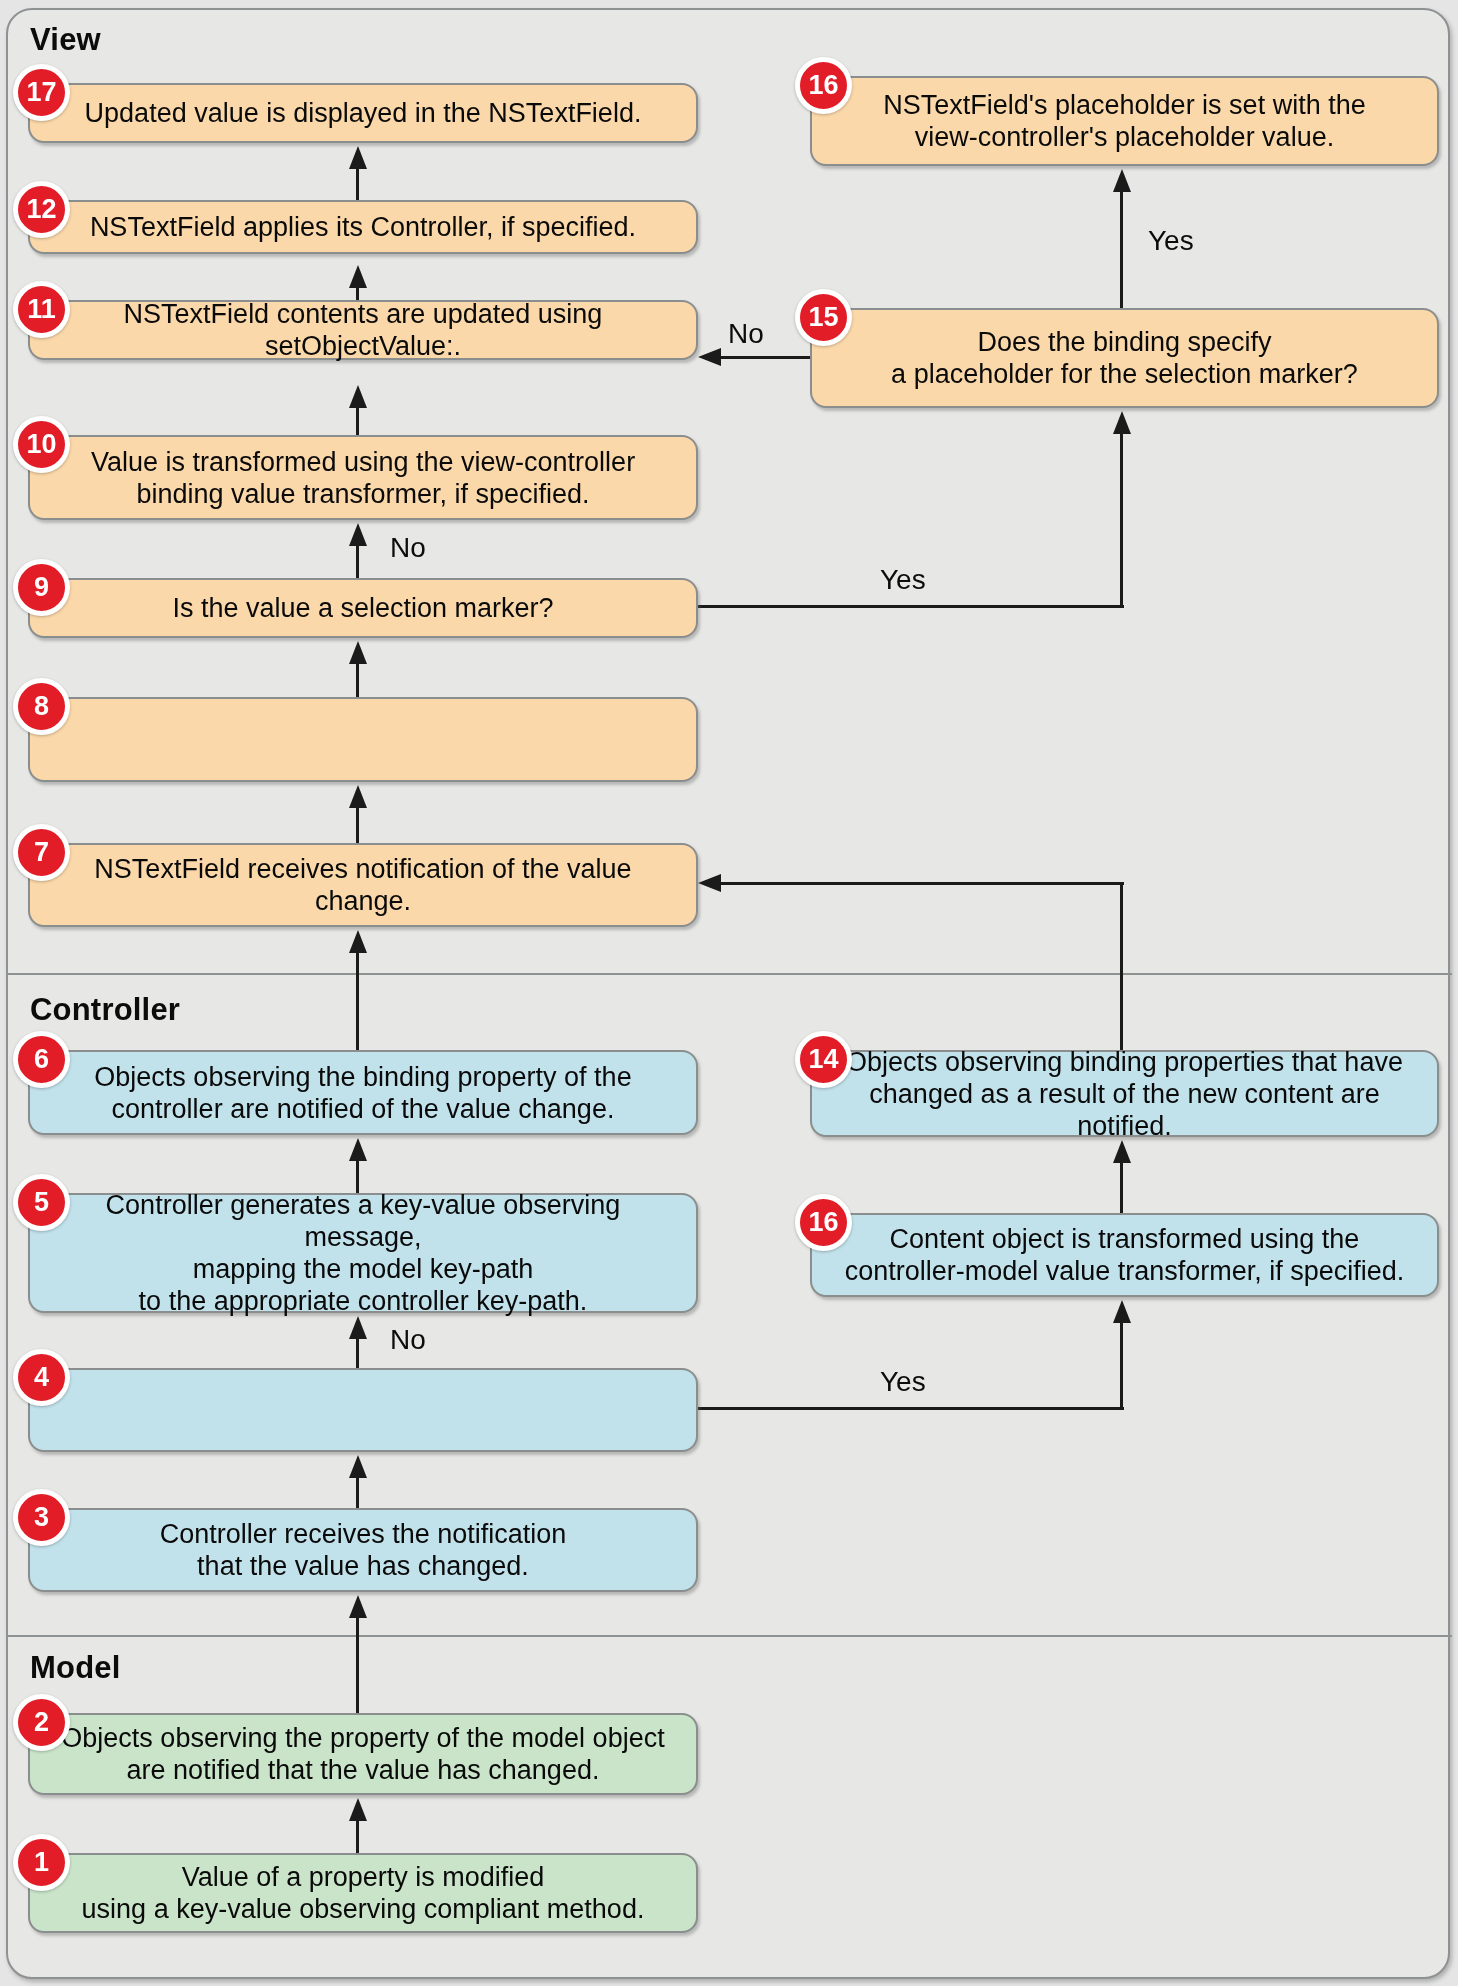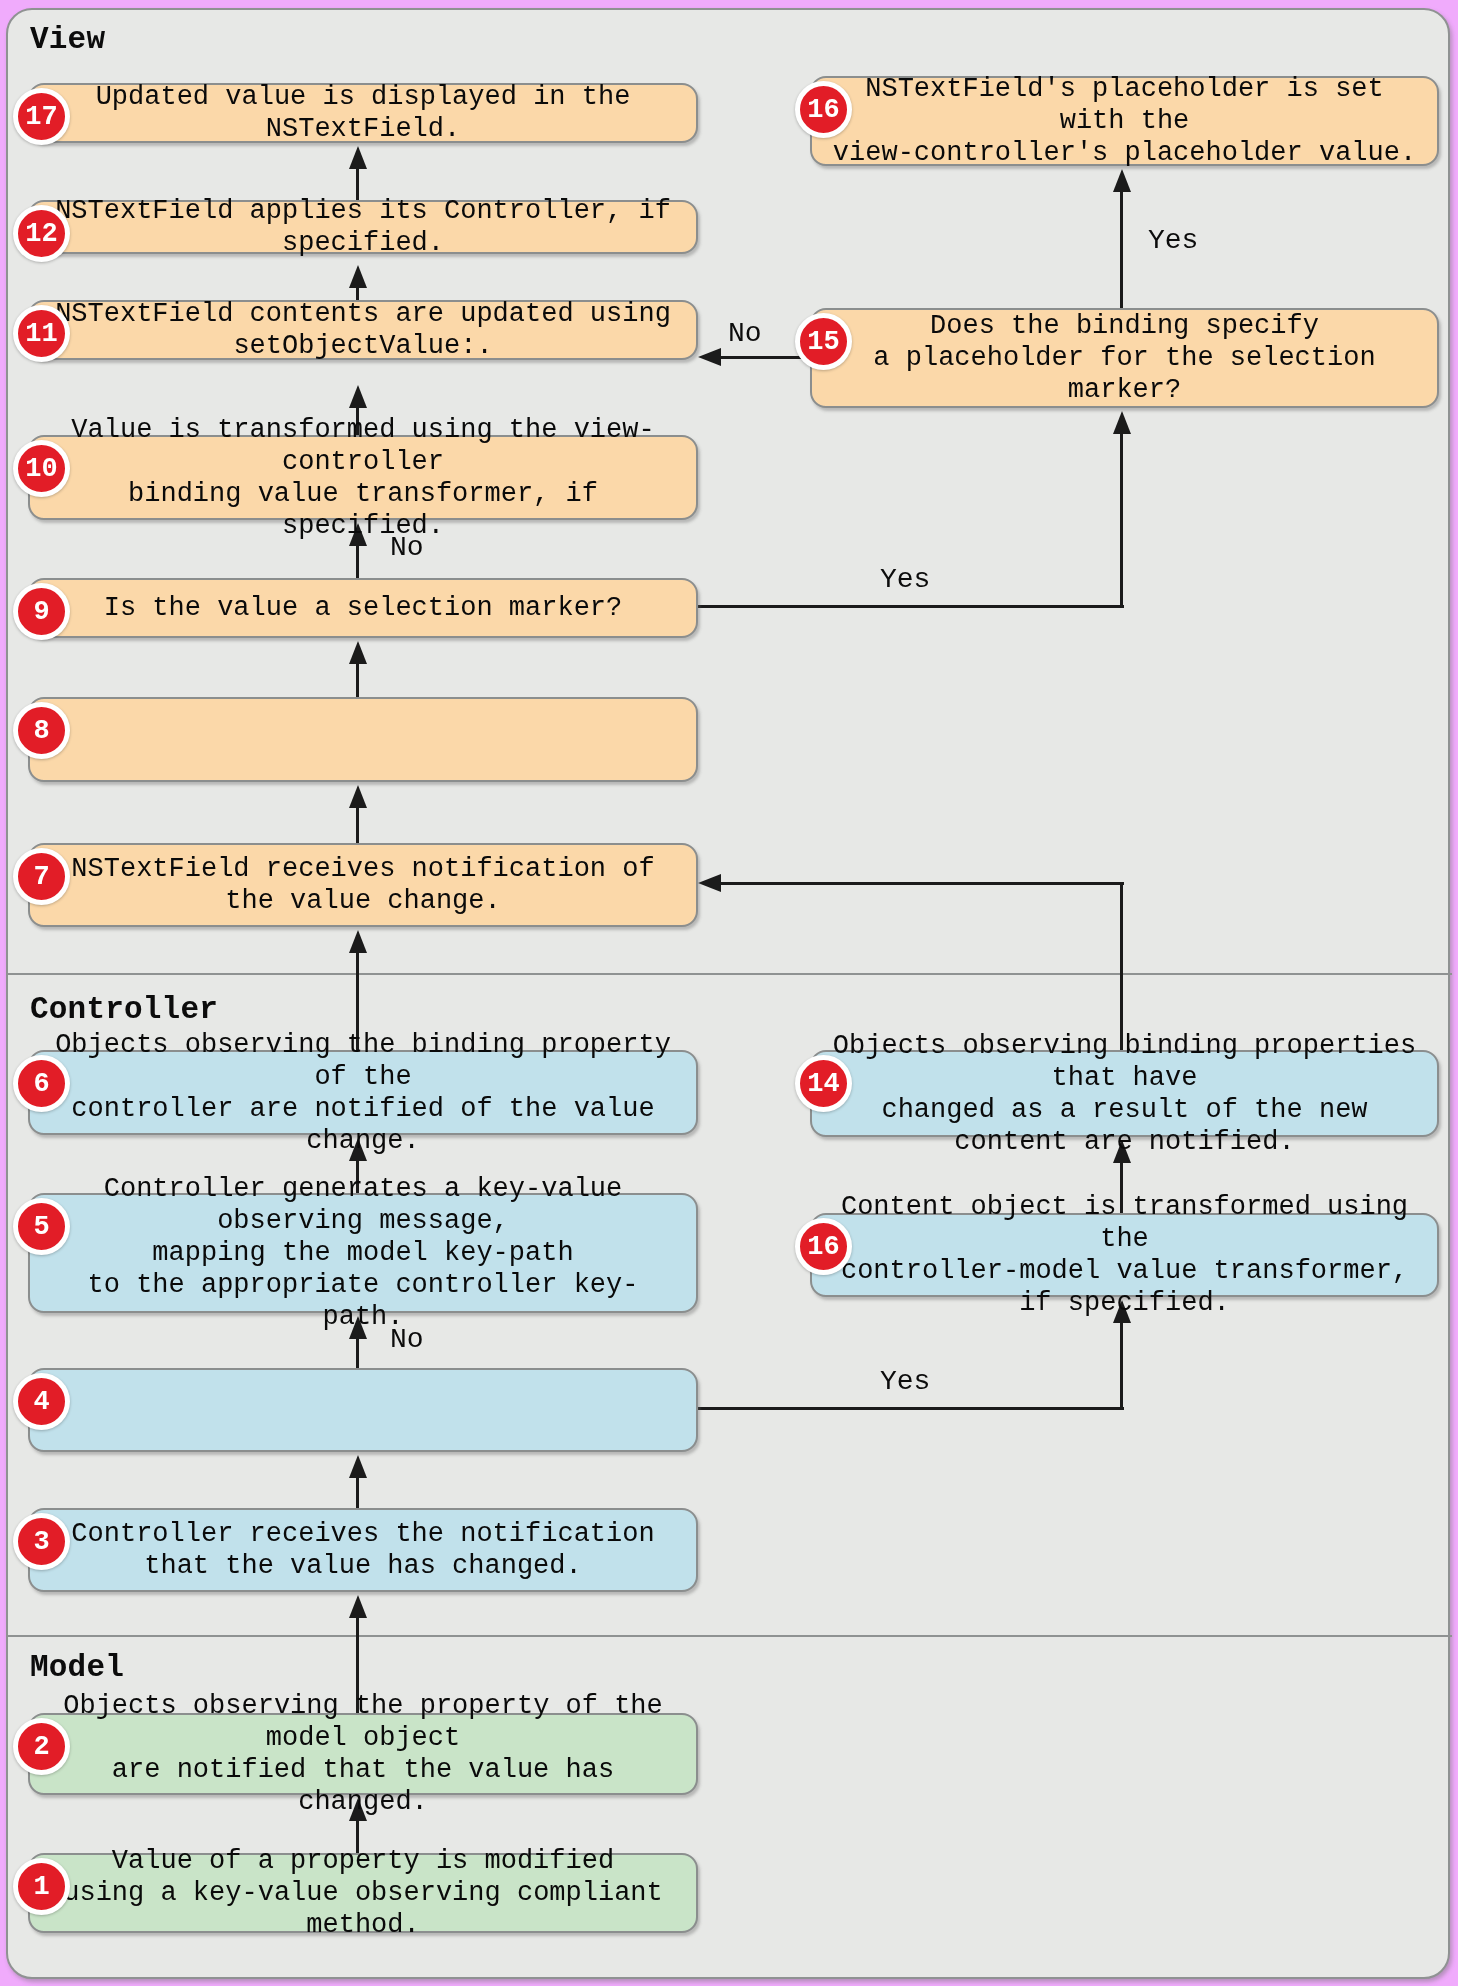--- a/index.html
+++ b/index.html
@@ -1,33 +1,33 @@
 <!DOCTYPE html>
 <html><head>
 <meta charset="utf-8">
 <style>
   html,body{margin:0;padding:0;background:#ffffff;}
-  .canvas{position:relative;width:1458px;height:1986px;background:#f0abfc;overflow:hidden;
-          font-family:Liberation Mono, monospace;color:#111;}
+  .canvas{position:relative;width:1458px;height:1986px;background:#e5e5e5;overflow:hidden;
+          font-family:Liberation Sans, sans-serif;color:#111;}
   .container{position:absolute;left:6px;top:8px;width:1444px;height:1971px;
              background:#e7e8e6;border:2px solid #8f9292;border-radius:26px;
              box-shadow:2px 3px 4px rgba(110,110,110,.45);box-sizing:border-box;}
   .divider{position:absolute;left:6px;width:1446px;height:2px;background:#8f9292;}
   .section-label{position:absolute;font-size:31px;font-weight:bold;color:#0c0c0c;letter-spacing:.2px;}
   .node{position:absolute;border:2px solid #8b8e8e;border-radius:16px;box-sizing:border-box;
         display:flex;align-items:center;justify-content:center;text-align:center;
         box-shadow:2px 3px 3px rgba(105,105,105,.38);z-index:2;}
   .node.peach{background:#fbd8a9;}
   .node.blue{background:#c1e1eb;}
   .node.green{background:#c9e4c8;}
   .node-text{font-size:27px;line-height:32px;color:#0a0a0a;white-space:pre-line;padding:0 18px;}
   .badge{position:absolute;left:-17px;top:-21px;width:47px;height:47px;border-radius:50%;
          background:#e21d27;border:5px solid #ffffff;box-shadow:0 1px 3px rgba(0,0,0,.25);
          display:flex;align-items:center;justify-content:center;
-         color:#ffffff;font-size:27px;font-weight:bold;z-index:3;margin-top:24px;}
+         color:#ffffff;font-size:27px;font-weight:bold;z-index:3;}
   .vshaft{position:absolute;width:3px;background:#1b1b1b;z-index:1;}
   .hshaft{position:absolute;height:3px;background:#1b1b1b;z-index:1;}
   .head-up{position:absolute;width:0;height:0;border-left:9px solid transparent;
            border-right:9px solid transparent;border-bottom:23px solid #1b1b1b;z-index:1;}
   .head-left{position:absolute;width:0;height:0;border-top:9px solid transparent;
              border-bottom:9px solid transparent;border-right:23px solid #1b1b1b;z-index:1;}
   .edge-label{position:absolute;font-size:28px;color:#0c0c0c;z-index:2;}
 </style>
 </head>
 <body>

